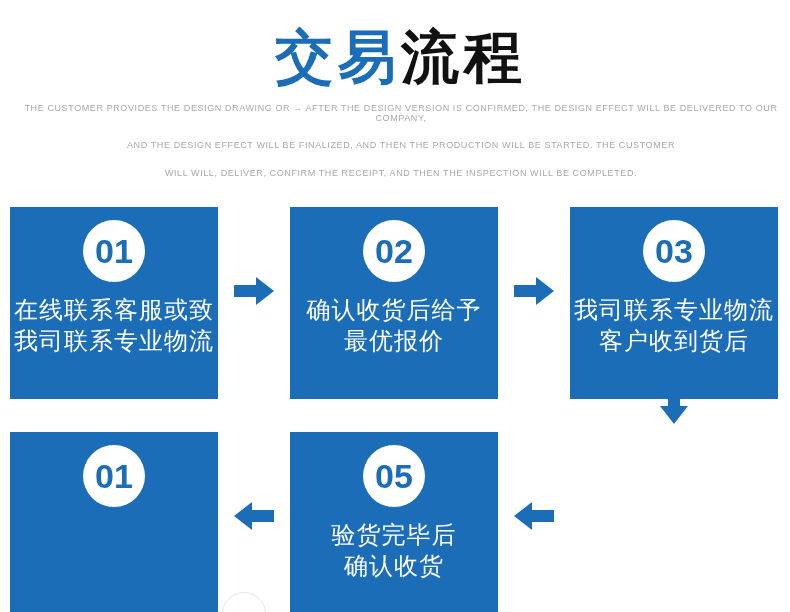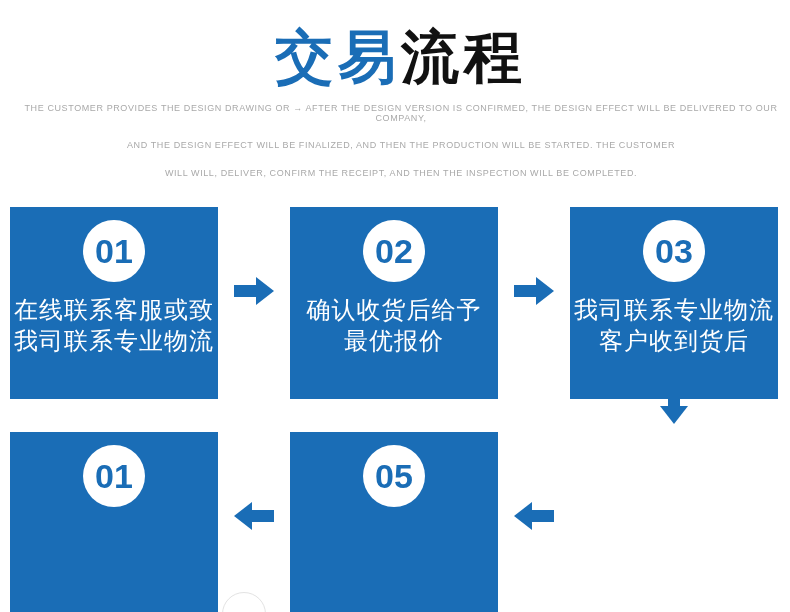--- a/index.html
+++ b/index.html
@@ -157,20 +157,24 @@
       <span>01</span>
     </div>
   </div>
 
   <div class="arrow arrow-left" style="left:234px;top:502px;"></div>
 
   <div class="step" style="left:290px;top:432px;">
     <div class="circle">
       <span>05</span>
     </div>
+    <div class="step-text">
+      <div>验货完毕后</div>
+      <div>确认收货</div>
+    </div>
   </div>
 
   <div class="arrow arrow-left" style="left:514px;top:502px;"></div>
 
 
   <div class="decorative-arc"></div>
 
 </div>
 
 </body></html>

